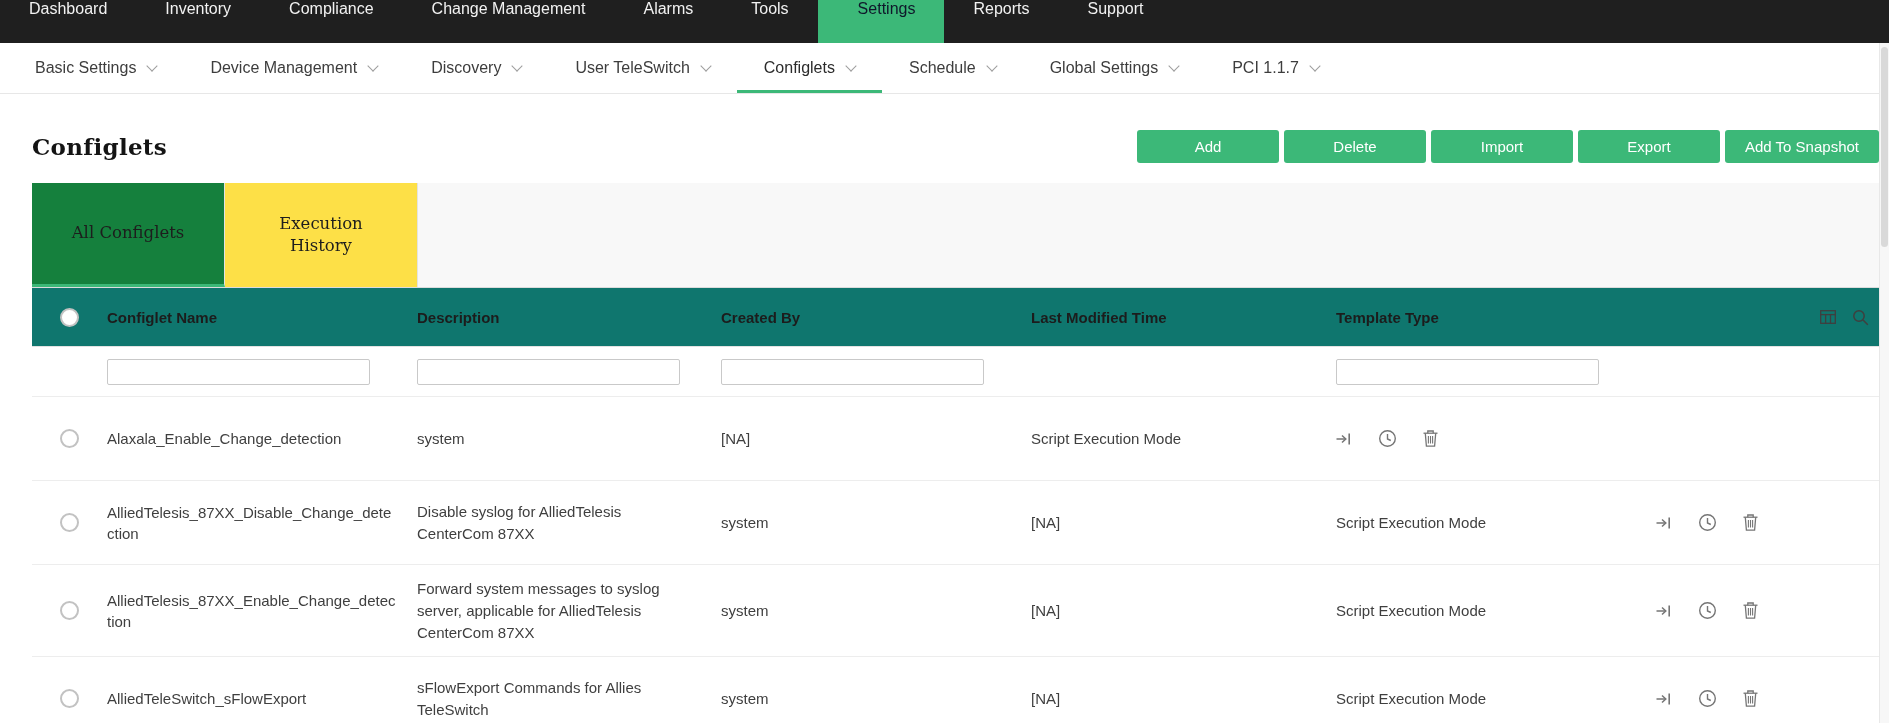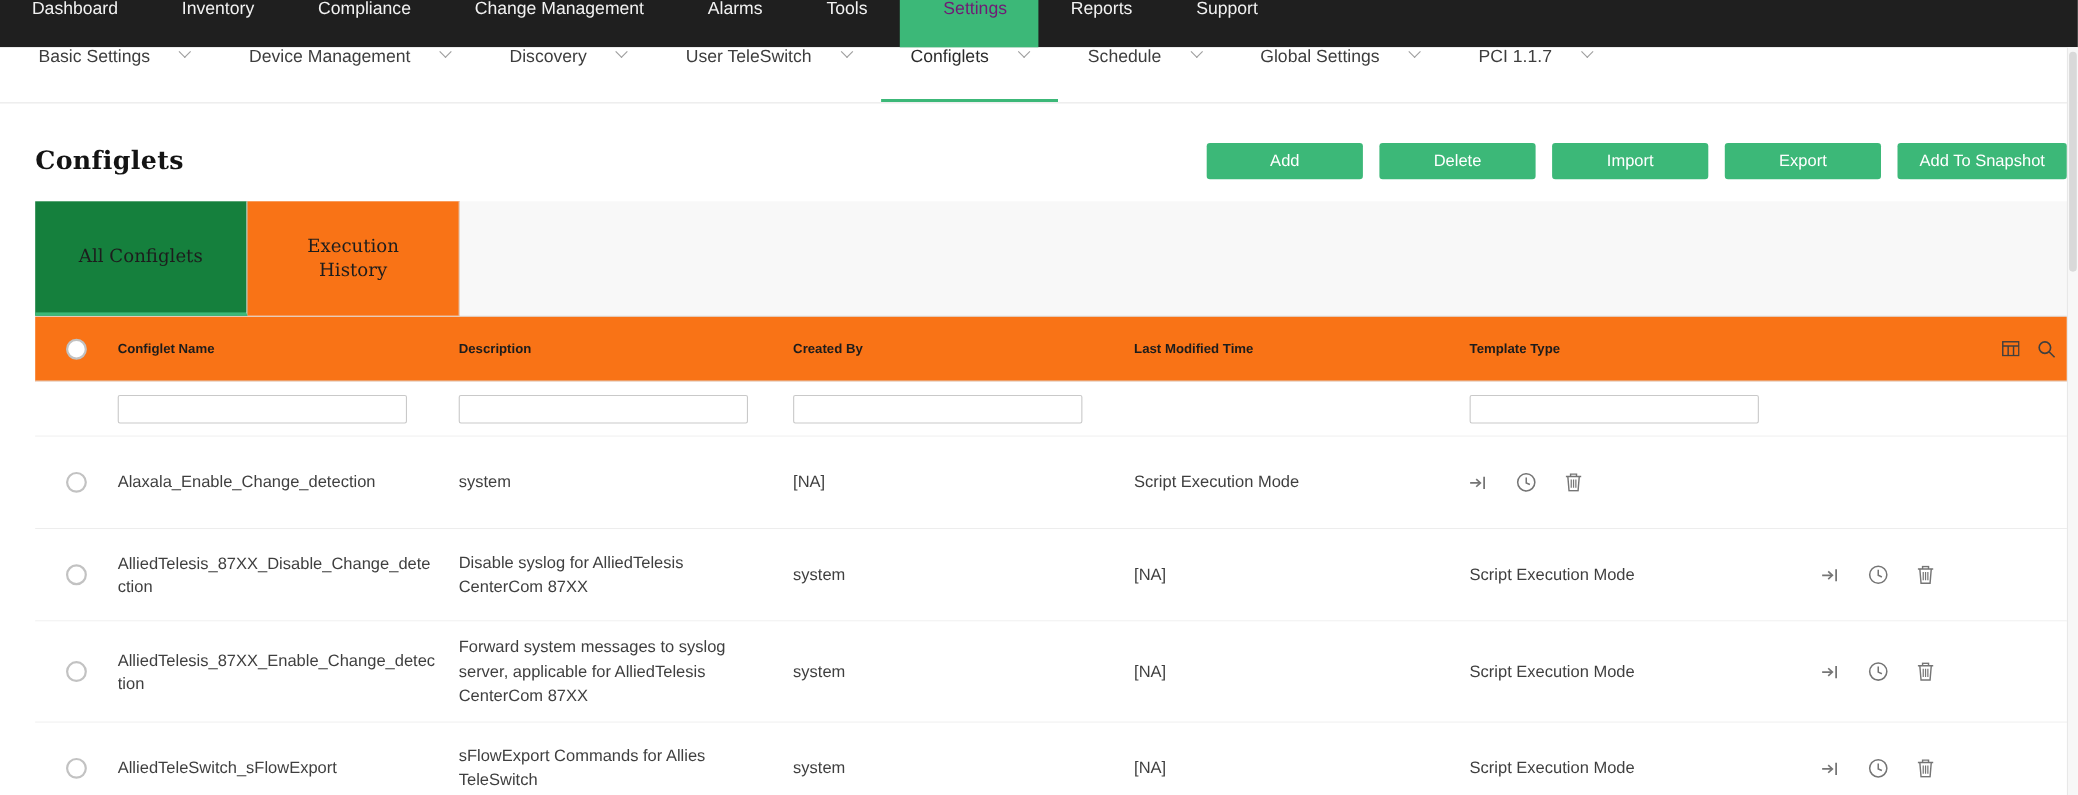--- a/index.html
+++ b/index.html
@@ -3,44 +3,44 @@
 <meta charset="utf-8">
 <style>
   :root { --accent:#3CB878; --topbar:#1F1F1F; }
   * { box-sizing:border-box; margin:0; padding:0; }
   html,body { width:1889px; height:723px; overflow:hidden; }
   body { font-family:"Liberation Sans","DejaVu Sans",sans-serif; background:#fff; color:#3f3f3f; position:relative; }
 
   
   .topnav { height:43px; background:var(--topbar); display:flex; align-items:stretch; }
   .topnav-item { display:flex; align-items:flex-start; padding:0 29px; color:#f2f2f2; font-size:16px; font-weight:400; cursor:pointer; }
-  .topnav-item.active { background:var(--accent); color:#701a75;padding-left:40px; }
+  .topnav-item.active { background:var(--accent); color:#0f172a;padding-left:40px; }
 
   
   .subnav { height:51px; background:#fff; border-bottom:1px solid #e7e7e7; display:flex; align-items:stretch; padding-left:8px; }
-  .subnav-item { display:flex; gap:28px; padding:0 27px; font-size:16px; color:#3d3d3d; cursor:pointer; }
+  .subnav-item { display:flex; align-items:center; gap:12px; padding:0 27px; font-size:16px; color:#3d3d3d; cursor:pointer; }
   .subnav-item.active { box-shadow:inset 0 -3px 0 var(--accent); color:#2b2b2b; }
   .chevron { width:8px; height:8px; border-right:1.6px solid #9d9d9d; border-bottom:1.6px solid #9d9d9d; transform:rotate(45deg); margin-bottom:4px; }
 
   
   .page-header { display:flex; justify-content:space-between; align-items:center; padding:36px 10px 0 32px; }
   .page-title { font-family:"DejaVu Serif","Liberation Serif",serif; font-size:23px; font-weight:700; color:#141414; letter-spacing:.3px; }
-  .actions { display:flex; gap:15px; }
+  .actions { display:flex; gap:5px; }
   .btn { background:var(--accent); color:#fff; border:0; border-radius:3px; height:33px; min-width:142px; padding:0 20px; font-size:15px; font-family:inherit; cursor:pointer; }
 
   
   .tabs { margin:20px 10px 0 32px; height:105px; background:#f8f8f8; display:flex; border-bottom:1px solid #dcdcdc; }
-  .tab { width:193px; display:flex; align-items:center; justify-content:center; border-right:1px solid #e3e3e3; cursor:pointer; background:#f97316; }
+  .tab { width:193px; display:flex; align-items:center; justify-content:center; border-right:1px solid #e3e3e3; cursor:pointer; background:#fde047; }
   .tab-label { font-family:"DejaVu Serif","Liberation Serif",serif; font-size:16.5px; color:#1d1d1d; white-space:pre-line; text-align:center; line-height:1.35; }
   .tab.active { background:#15803d; border-bottom:3px solid var(--accent); }
 
   
   .table { margin:0 10px 0 32px; }
   .grid { display:grid; grid-template-columns:75px 310px 304px 310px 305px 320px 1fr; align-items:center; }
-  .thead { height:59px; background:#f97316; border-bottom:1px solid #e2e2e2; font-weight:700; font-size:12px; color:#1c1c1c; }
+  .thead { height:59px; background:#0f766e; border-bottom:1px solid #e2e2e2; font-weight:700; font-size:15px; color:#1c1c1c; }
   .cell.sel { justify-self:center; line-height:0; }
   .head-icons { justify-self:end; display:flex; gap:16px; padding-right:10px; }
   .icon-btn { background:none; border:0; padding:0; color:#757575; cursor:pointer; display:flex; align-items:center; }
   .head-icons .icon-btn { color:#3f3f3f; }
   .filter-row { height:50px; border-bottom:1px solid #ededed; background:#fff; }
   .filter-input { width:263px; height:26px; border:1px solid #c9c9c9; border-radius:2px; font-size:14px; padding:0 6px; font-family:inherit; color:#3f3f3f; }
   .row { border-bottom:1px solid #ededed; min-height:84px; padding:13px 0; font-size:15px; color:#3f3f3f; background:#fff; }
   .cell.name { padding-right:20px; word-break:break-all; line-height:1.4; }
   .cell.desc { padding-right:60px; line-height:1.45; }
   .row-actions { display:flex; gap:26px; align-items:center; }

